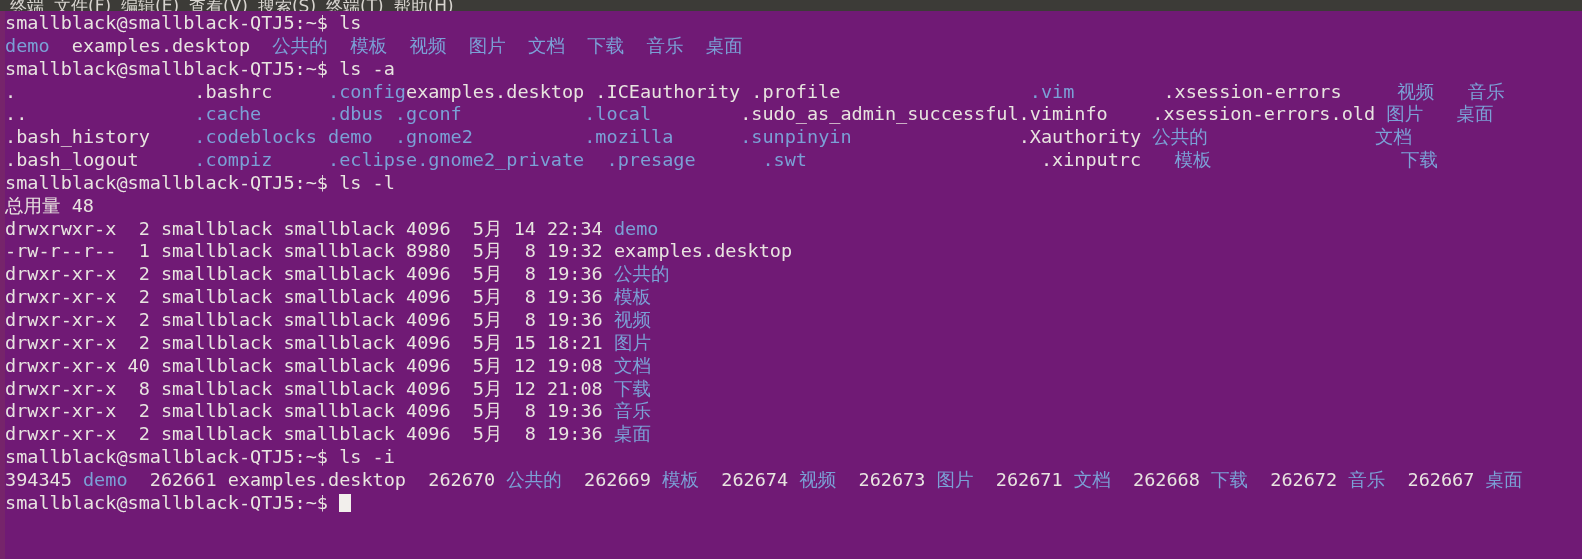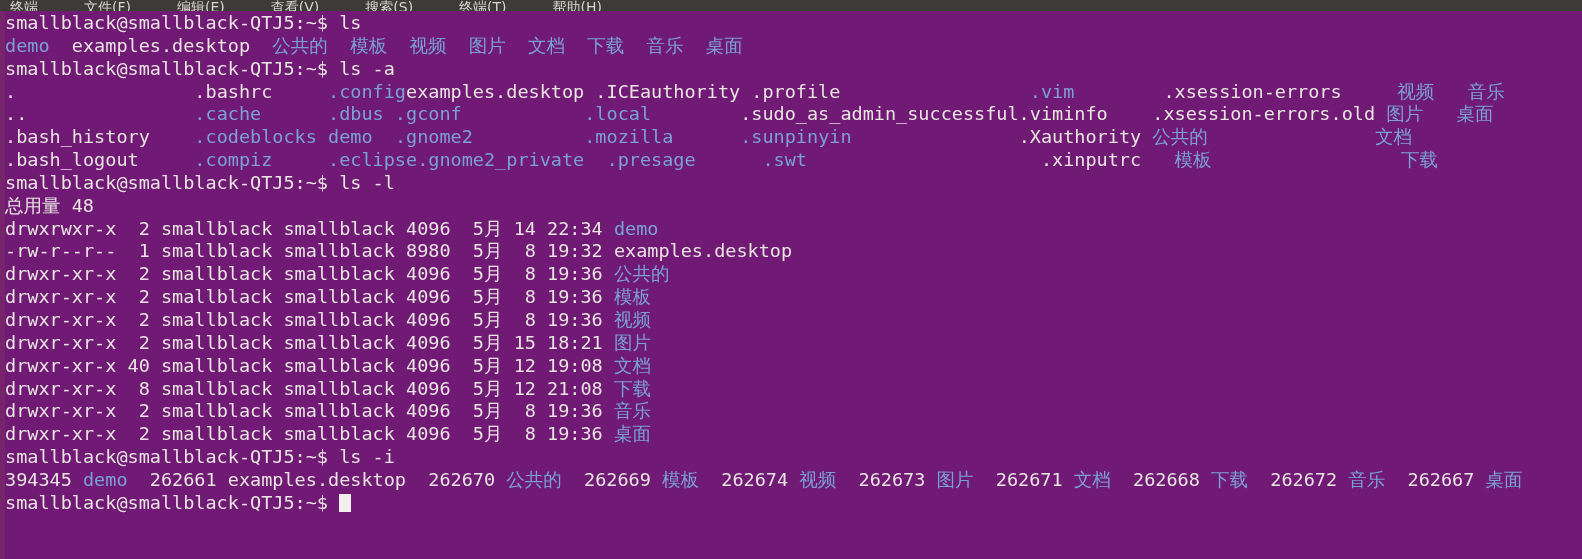--- a/index.html
+++ b/index.html
@@ -14,24 +14,24 @@
   #menubar {
     position:absolute; top:0; left:0; width:1582px; height:11px;
     background:#3C3B37;
     overflow:hidden;
     white-space:nowrap;
   }
   #menubar .mi {
     display:inline-block;
     color:#D8D5D0;
     font-family:"DejaVu Sans","Liberation Sans",sans-serif;
-    font-size:14px;
+    font-size:17px;
     line-height:11px;
     position:relative; top:-3px;
-    padding:0 23px;
+    padding:0 5px;
   }
   #menubar .mi.first { padding-left:10px; }
 
   
   #term {
     position:absolute; top:11px; left:0;
     width:1582px; height:548px;
     background:#701a75;
     overflow:hidden;
   }

